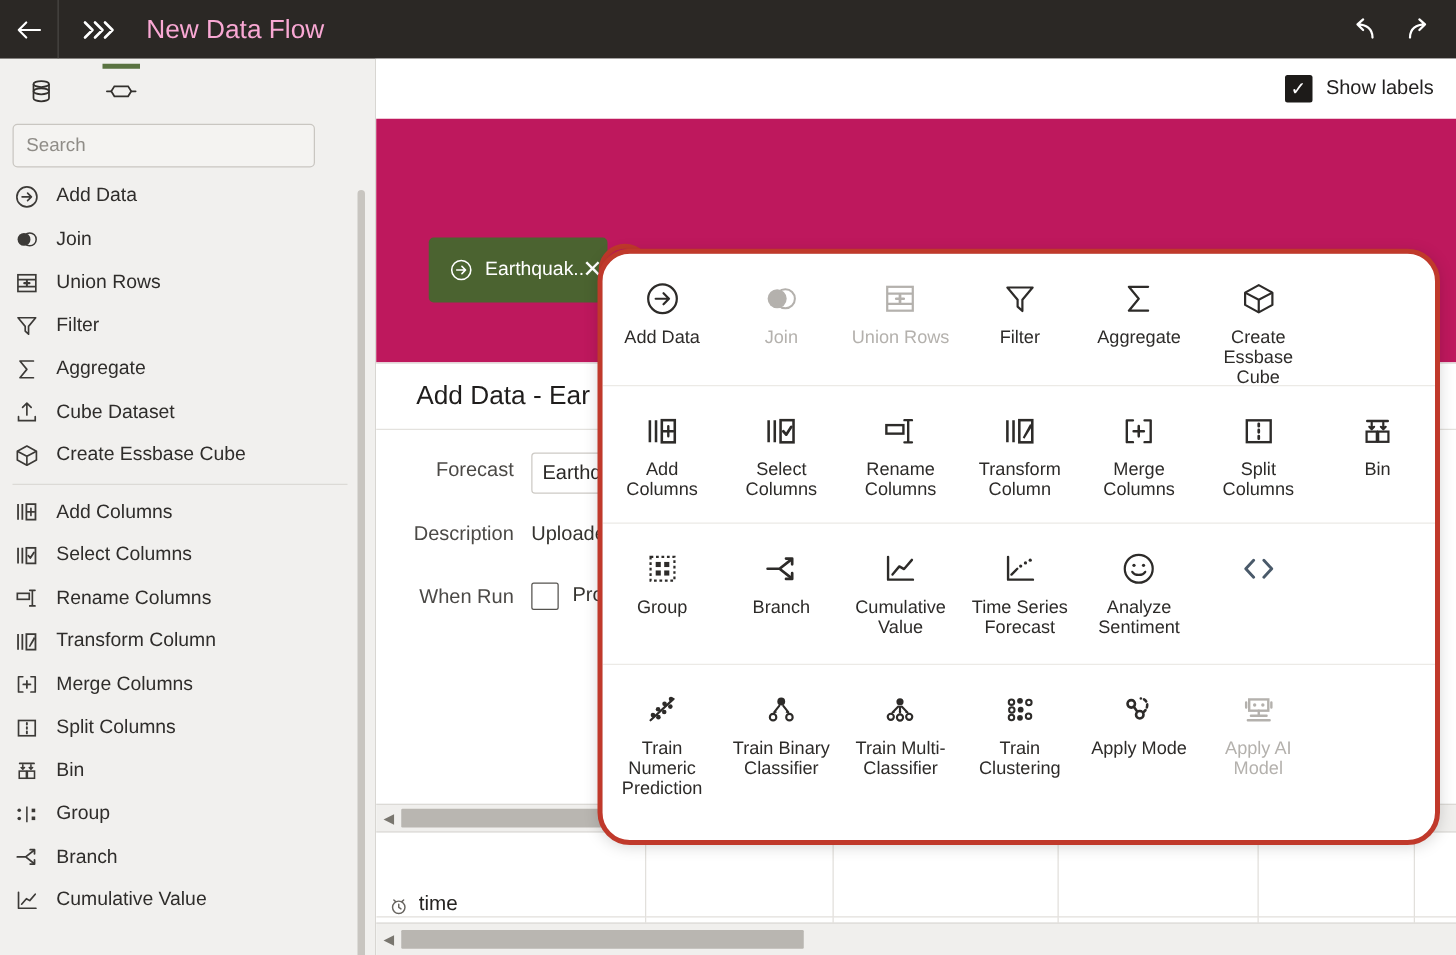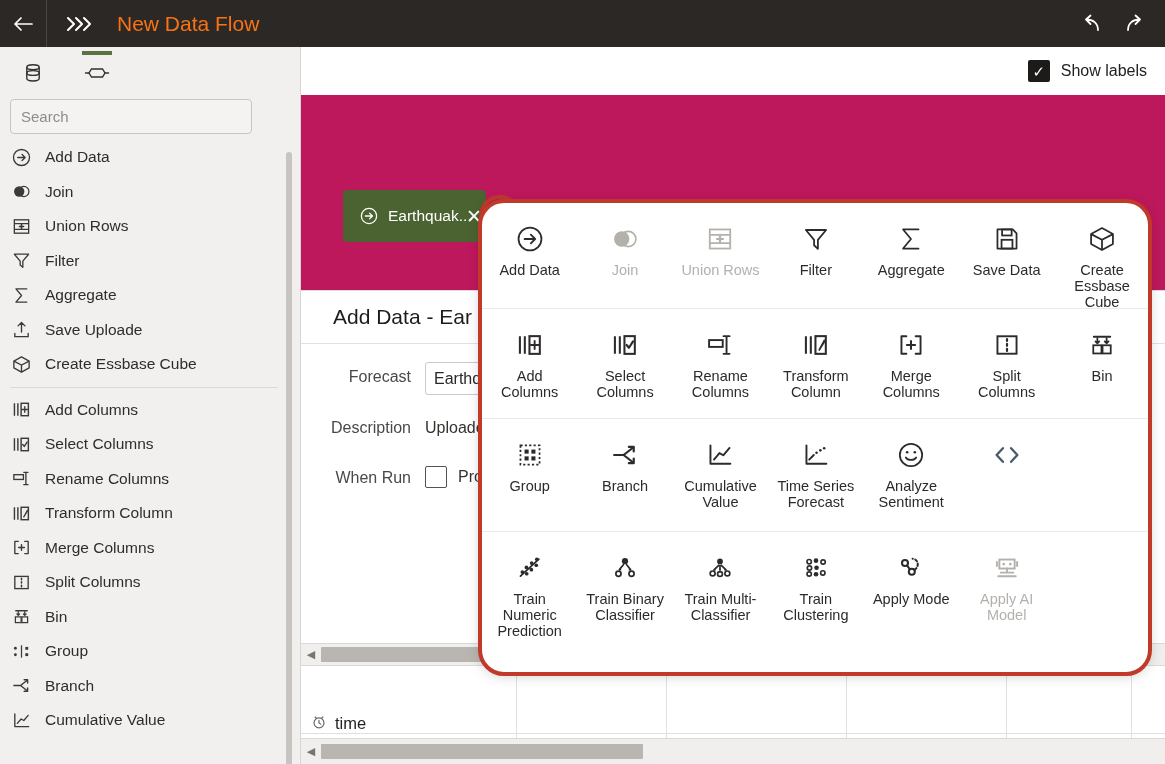--- a/index.html
+++ b/index.html
@@ -20,21 +20,21 @@
   .topbar-back {
     width: 46px; height: 47px; display: flex; align-items: center; justify-content: center;
     color: #ffffff; font-size: 21px; cursor: pointer;
   }
   .topbar-divider { width: 1px; height: 47px; background: #4a4744; }
   .topbar-chev {
     margin-left: 18px; color: #ffffff; font-size: 19px; letter-spacing: -3px;
     font-weight: bold; display:flex; align-items:center;
   }
   .topbar-title {
-    margin-left: 22px; color: #f97316; font-size: 21px; font-weight: 400;
+    margin-left: 22px; color: #f9a8d4; font-size: 21px; font-weight: 400;
     white-space: nowrap;
   }
   .topbar-right {
     margin-left: auto; display: flex; align-items: center; height: 47px;
     padding-right: 6px;
   }
   .topbar-icon-btn {
     width: 46px; height: 47px; display: flex; align-items: center; justify-content: center;
     color: #ffffff; cursor: pointer; font-size: 19px;
   }
@@ -165,21 +165,21 @@
     position: absolute; left: 0; top: 376px; width: 864px; height: 362px;
     overflow: hidden; background: #fff;
   }
   table.grid { border-collapse: collapse; table-layout: fixed; width: 1120px; }
   table.grid th, table.grid td {
     border-right: 1px solid #e2e0dc; border-bottom: 1px solid #e2e0dc;
     height: 37px; padding: 0 10px; font-size: 16.5px; color: #252321;
     text-align: left; font-weight: 400; white-space: nowrap; overflow: hidden;
   }
   table.grid th { height: 32px; background: #fff; }
-  .colhdr { display: flex; align-items: flex-start; gap: 8px; margin-top: 47px; }
+  .colhdr { display: flex; align-items: flex-end; gap: 8px; margin-top: 47px; }
   .colhdr .ctype { color: #67645f; display: flex; align-items: center; }
 
   .hscroll-bottom {
     position: absolute; left: 0; bottom: 0; width: 864px; height: 26px;
     background: #f0efed; border-top: 1px solid #dcdad6;
     display: flex; align-items: center;
   }
 
   
   .flyout {
@@ -322,21 +322,21 @@
         <span class="slabel">Aggregate</span>
       </div>
 
       <div class="step-item">
         <span class="sicon">
           <svg width="21" height="21" viewBox="0 0 22 22" fill="none" stroke="#3c3a37" stroke-width="1.4">
             <path d="M11 3.6 V13.6 M7.4 7.2 L11 3.6 L14.6 7.2" stroke-linecap="round" stroke-linejoin="round"></path>
             <path d="M4 15 V18.4 H18 V15" stroke-linecap="round"></path>
           </svg>
         </span>
-        <span class="slabel">Save Uploade</span>
+        <span class="slabel">Cube Dataset</span>
       </div>
 
       <div class="step-item">
         <span class="sicon">
           <svg width="21" height="21" viewBox="0 0 22 22" fill="none" stroke="#3c3a37" stroke-width="1.4">
             <path d="M11 3 L19 7.4 V14.6 L11 19 L3 14.6 V7.4 Z" stroke-linejoin="round"></path>
             <path d="M3 7.4 L11 11.6 L19 7.4 M11 11.6 V19"></path>
           </svg>
         </span>
         <span class="slabel">Create Essbase Cube</span>
@@ -614,30 +614,20 @@
         <span class="fly-ico">
           <svg width="30" height="30" viewBox="0 0 22 22" fill="none" stroke="currentColor" stroke-width="1.3">
             <path d="M16.5 4 H5.2 L11 11 L5.2 18 H16.5" stroke-linejoin="round" stroke-linecap="round"></path>
           </svg>
         </span>
         <span class="fly-lbl">Aggregate</span>
       </div>
       <div class="fly-cell">
         <span class="fly-ico">
           <svg width="30" height="30" viewBox="0 0 22 22" fill="none" stroke="currentColor" stroke-width="1.3">
-            <path d="M4 4 H15.2 L18 6.8 V18 H4 Z" stroke-linejoin="round"></path>
-            <rect x="7.4" y="4" width="7" height="4.4"></rect>
-              <rect x="7" y="11.6" width="8" height="6.4"></rect>
-          </svg>
-        </span>
-        <span class="fly-lbl">Save Data</span>
-      </div>
-      <div class="fly-cell">
-        <span class="fly-ico">
-          <svg width="30" height="30" viewBox="0 0 22 22" fill="none" stroke="currentColor" stroke-width="1.3">
             <path d="M11 3 L19 7.4 V14.6 L11 19 L3 14.6 V7.4 Z" stroke-linejoin="round"></path>
             <path d="M3 7.4 L11 11.6 L19 7.4 M11 11.6 V19"></path>
           </svg>
         </span>
         <span class="fly-lbl">Create Essbase Cube</span>
       </div>
     </div>
 
     <div class="fly-row r2">
       <div class="fly-cell">

